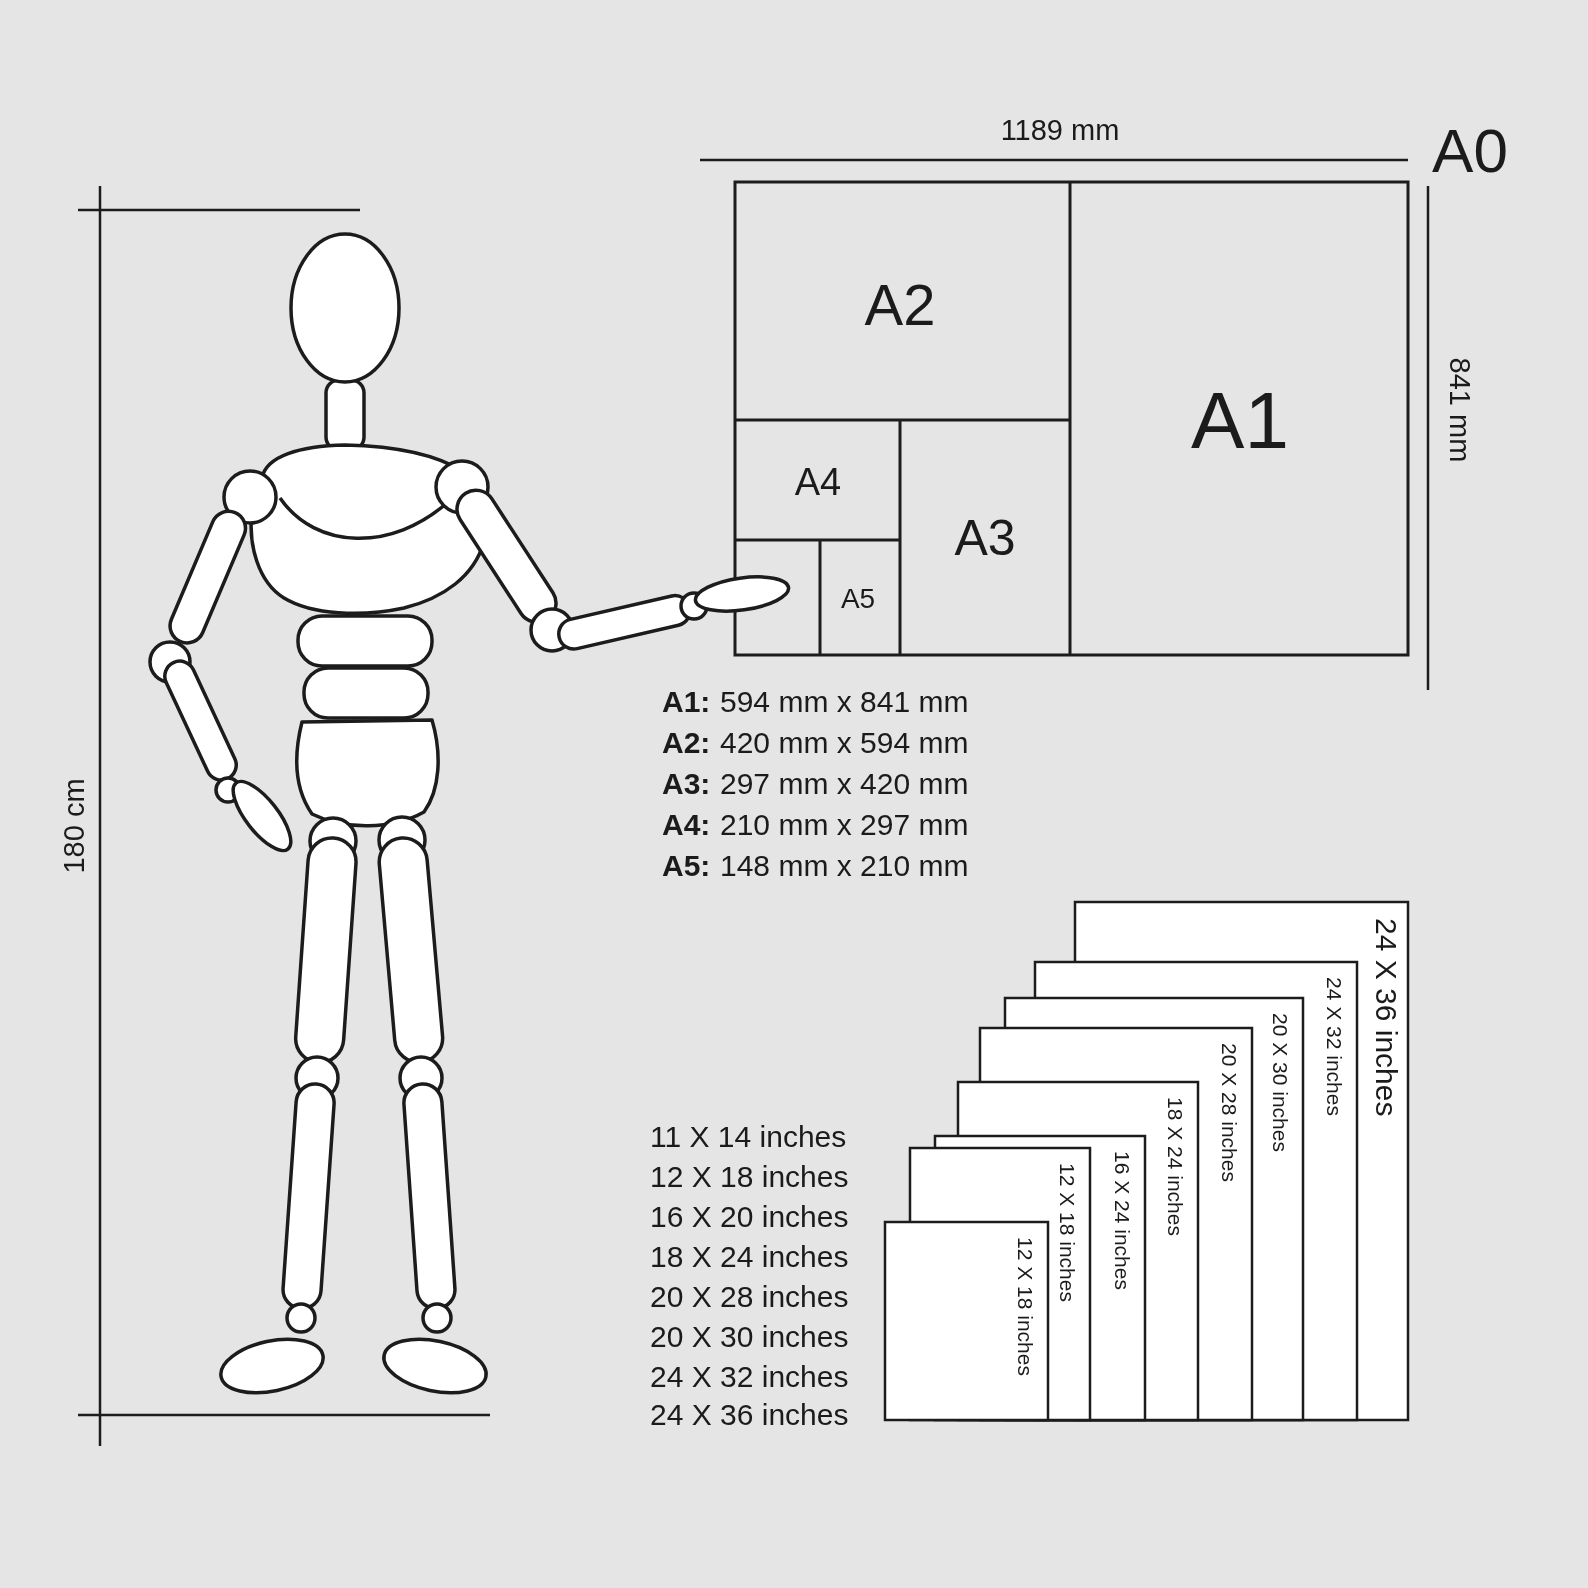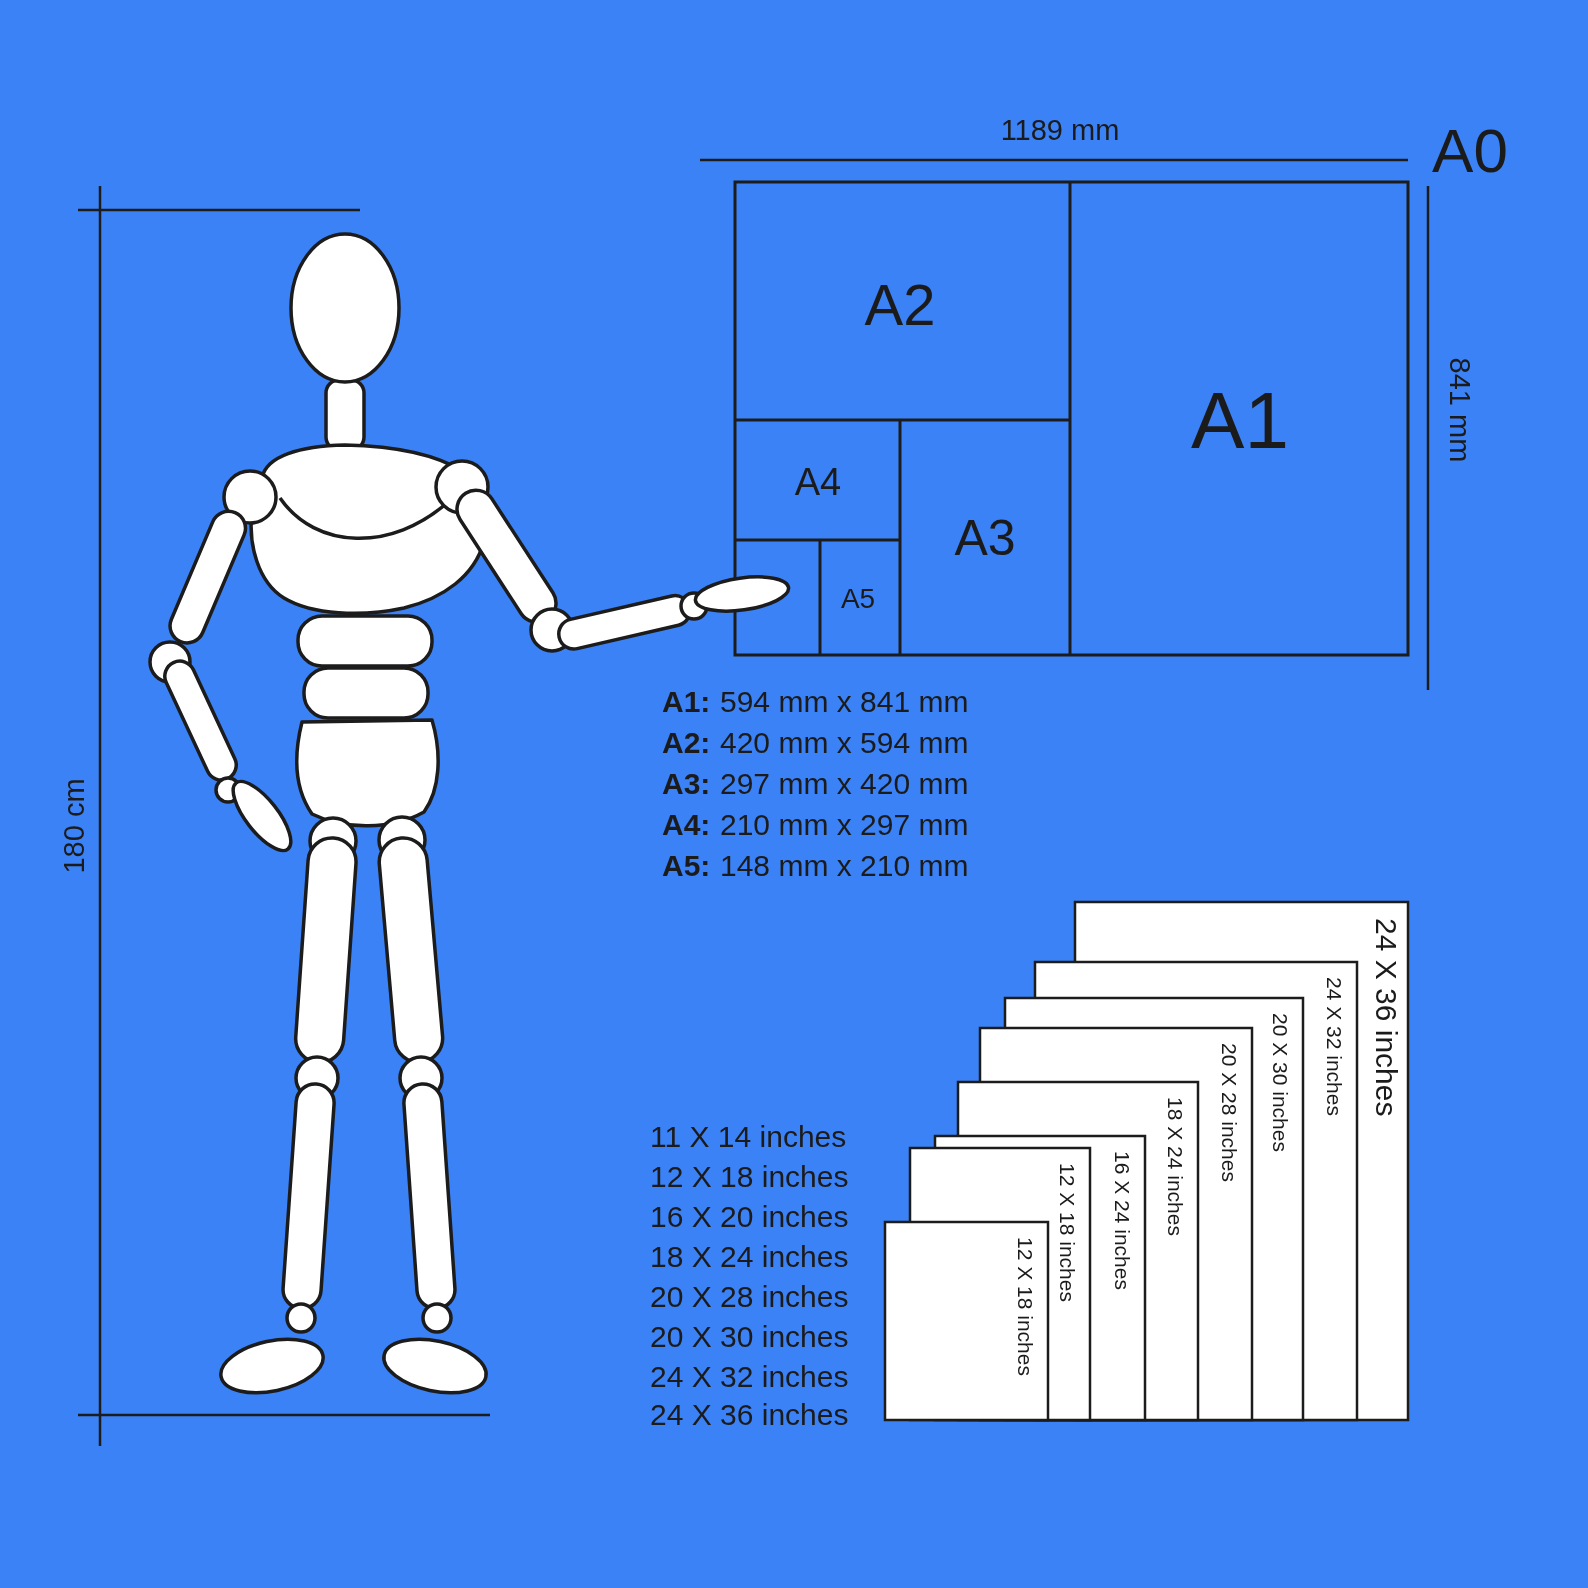--- a/index.html
+++ b/index.html
@@ -4,21 +4,21 @@
 <style>
   html, body {
     margin: 0;
     padding: 0;
     background: #ffffff;
   }
   .canvas {
     position: relative;
     width: 1588px;
     height: 1588px;
-    background: #3b82f6;
+    background: #e5e5e5;
     font-family: "Liberation Sans", sans-serif;
     overflow: hidden;
   }
   svg text {
     font-family: "Liberation Sans", sans-serif;
     fill: #1b1b1b;
   }
   .dim   { font-size: 29px; }
   .f30   { font-size: 30px; }
   .fbold { font-weight: 700; }

